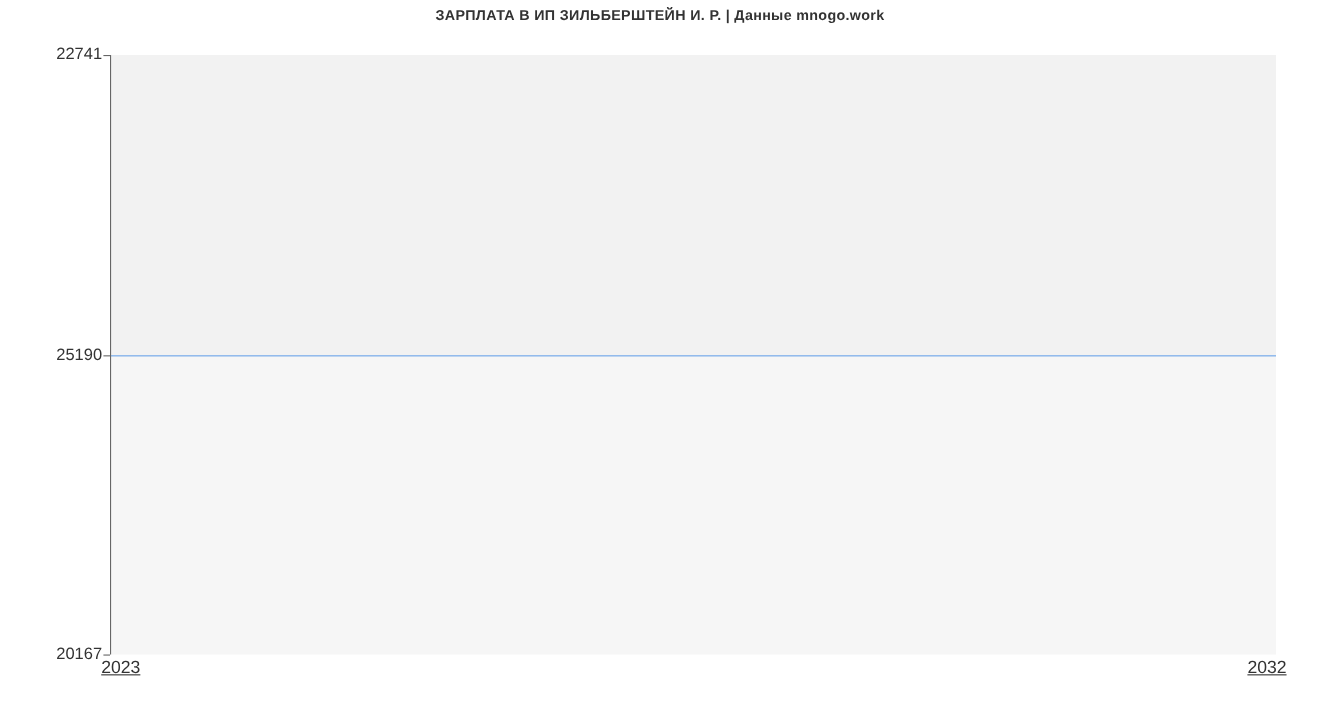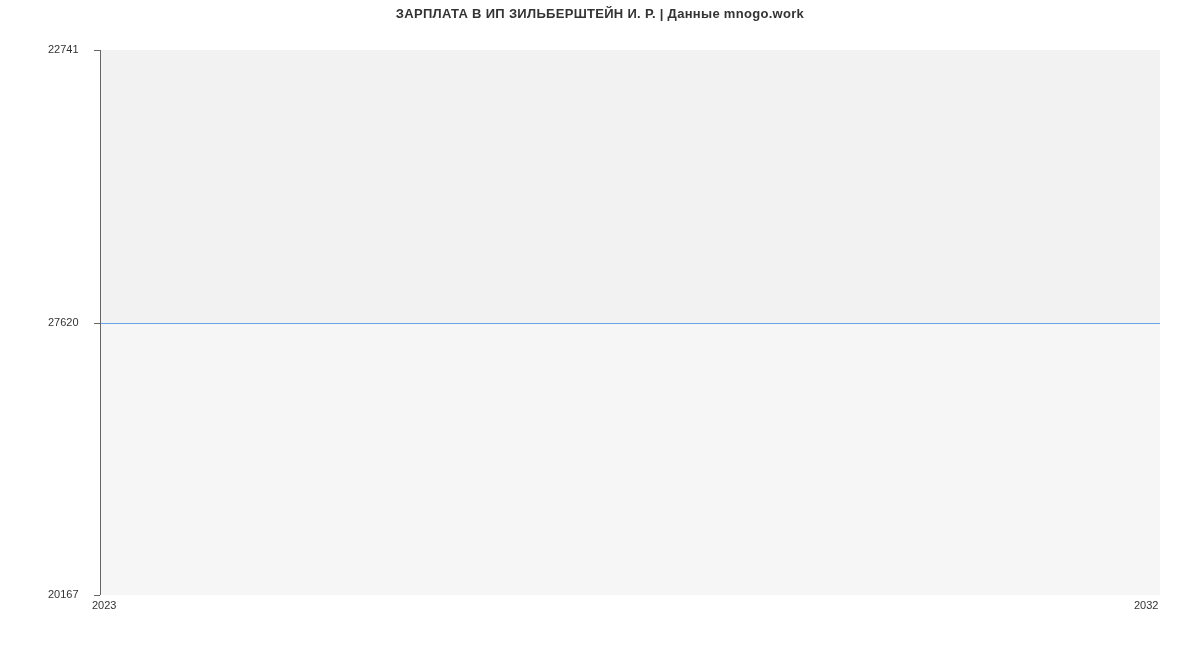--- a/index.html
+++ b/index.html
@@ -64,31 +64,32 @@
   .y-tick {
     position: absolute;
     left: 94px;
     width: 6px;
     height: 0;
     border-top: 1px solid #666;
   }
   .y-tick-label {
     position: absolute;
     right: 1106px; 
-    font-size: 11px;
+    font-size: 15px;
     color: #333;
-    text-align: left;
+    text-align: center;
     width: 48px;
     line-height: 11px;
   }
   .x-tick-label {
     position: absolute;
     top: 599px;
-    font-size: 11px;
+    font-size: 16px;
     color: #333;
+    text-decoration: underline;
   }
 </style>
 </head>
 <body>
 
 <div class="chart-wrap">
 
   <div class="chart-title">ЗАРПЛАТА В ИП ЗИЛЬБЕРШТЕЙН И. Р. | Данные mnogo.work</div>
 
   <div class="plot-area"></div>
@@ -97,19 +98,19 @@
 
   <div class="series-line"></div>
 
   <div class="y-axis-line"></div>
 
   <div class="y-tick" style="top:50px;"></div>
   <div class="y-tick" style="top:322.5px;"></div>
   <div class="y-tick" style="top:595px;"></div>
 
   <div class="y-tick-label" style="top:44px; left:48px; right:auto;">22741</div>
-  <div class="y-tick-label" style="top:317px; left:48px; right:auto;">27620</div>
+  <div class="y-tick-label" style="top:317px; left:48px; right:auto;">25190</div>
   <div class="y-tick-label" style="top:589px; left:48px; right:auto;">20167</div>
 
   <div class="x-tick-label" style="left:92px;">2023</div>
   <div class="x-tick-label" style="left:1134px;">2032</div>
 
 </div>
 
 </body></html>

